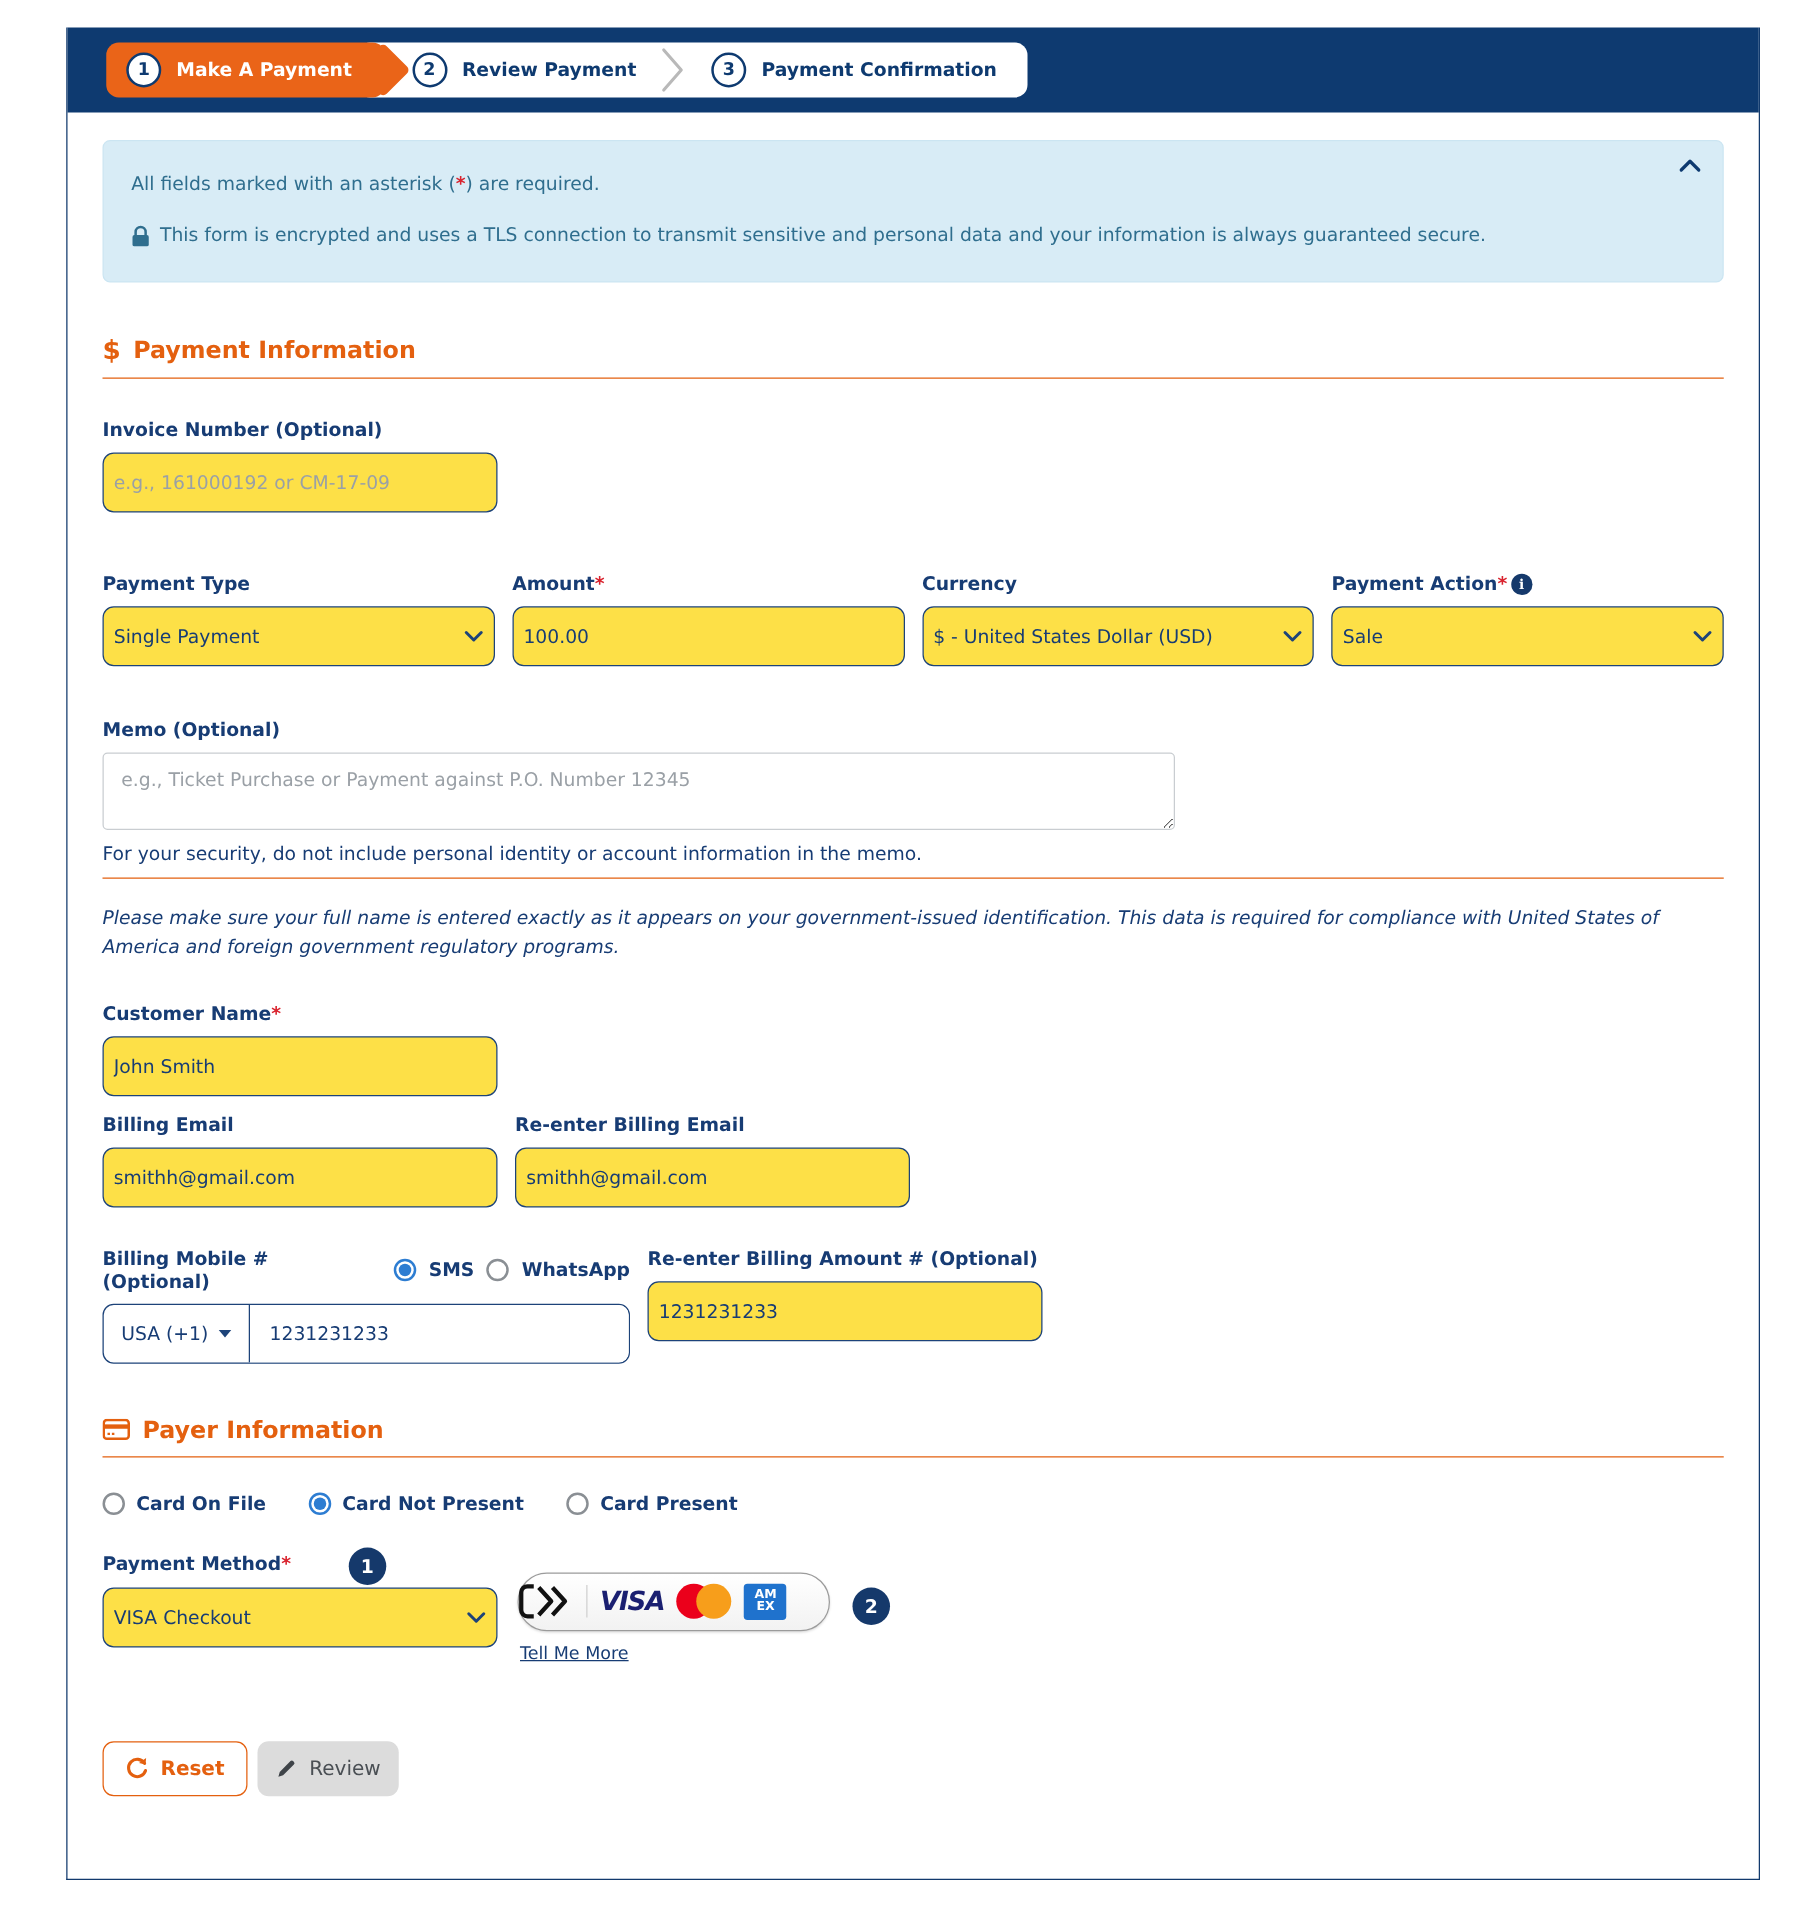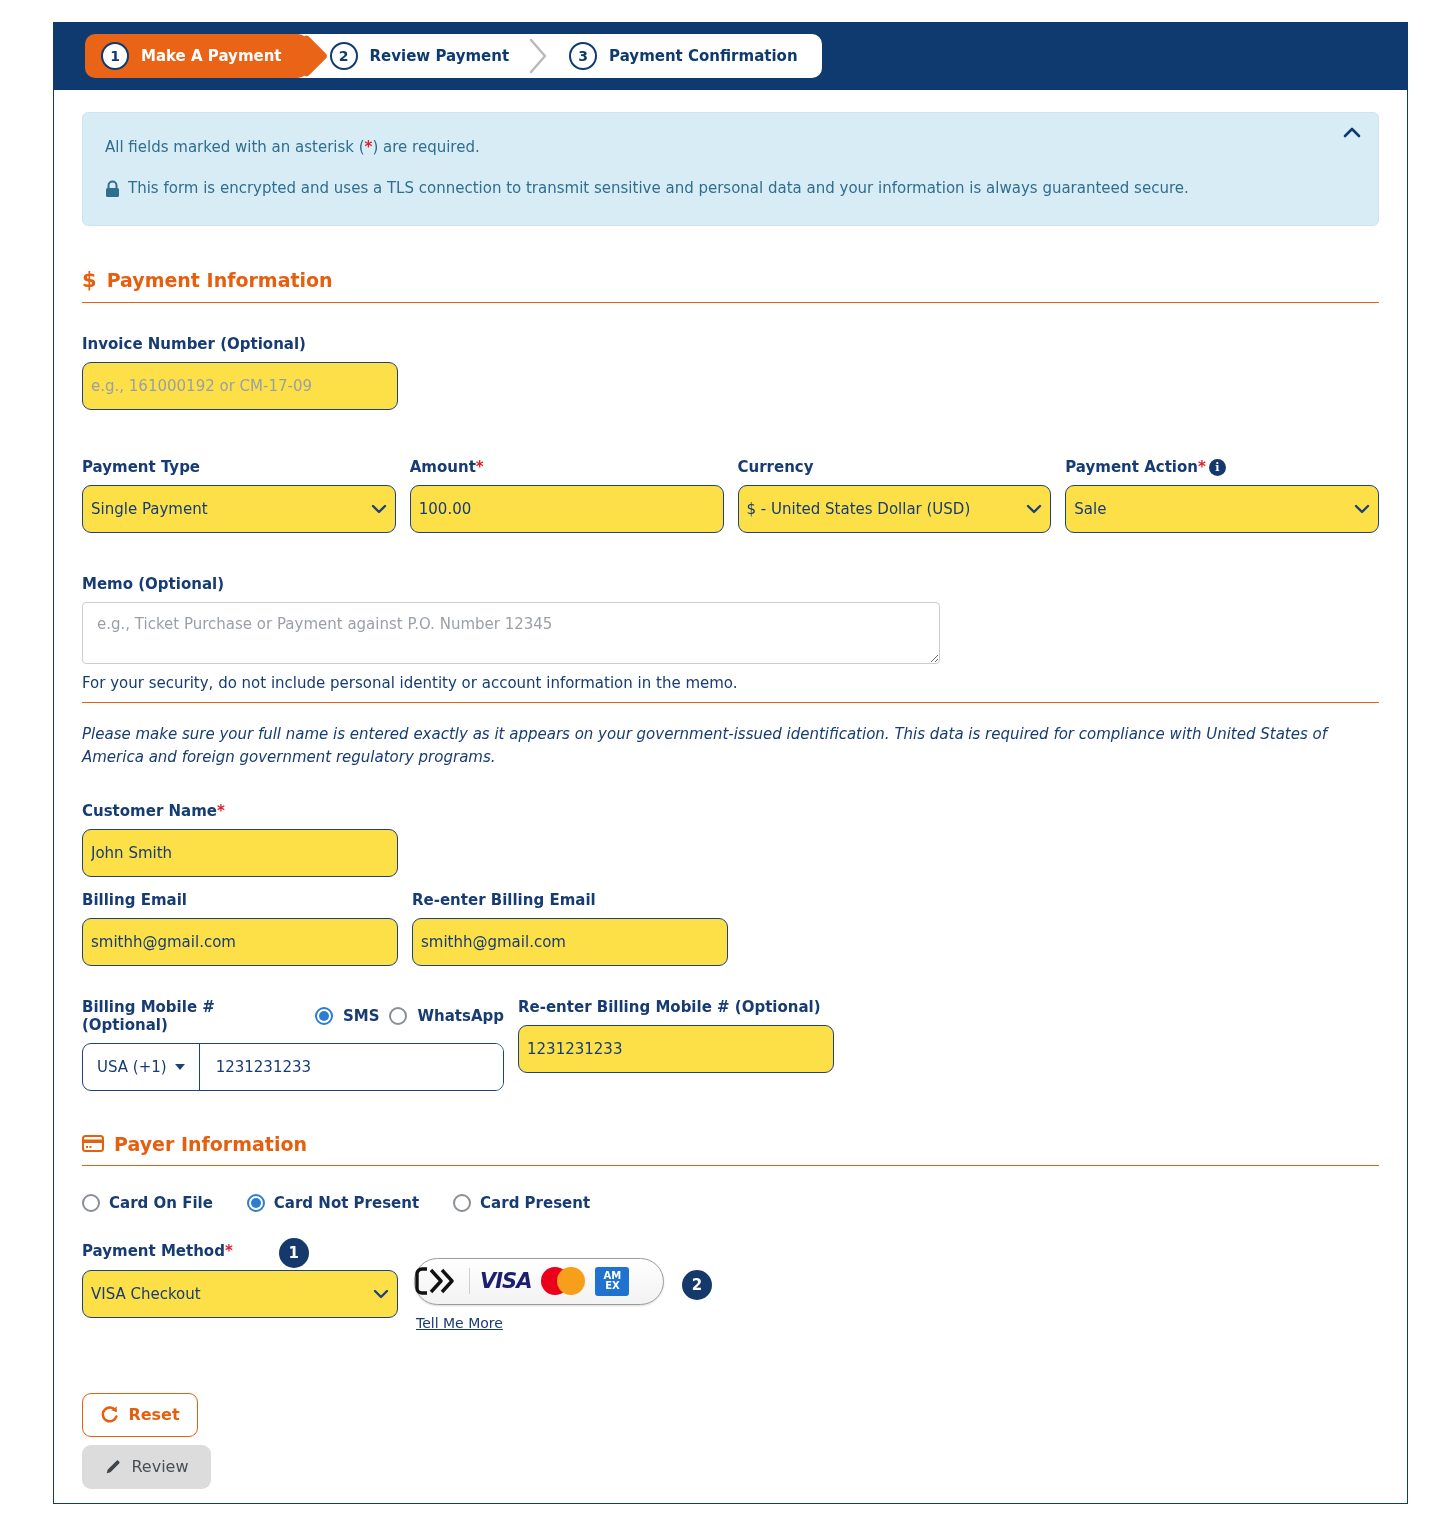--- a/index.html
+++ b/index.html
@@ -109,24 +109,24 @@
   .pill-divider { width:1px; height:26px; background:#cfcfcf; }
   .visa-word { color:#1a1f71; font-size:21px; font-weight:bold; font-style:italic; letter-spacing:-1px; }
   .mc { position:relative; width:44px; height:28px; }
   .mc .c { position:absolute; width:28px; height:28px; border-radius:50%; top:0; }
   .mc .red { left:0; background:#eb001b; }
   .mc .org { left:16px; background:#f79e1b; }
   .amex { width:34px; height:29px; background:#1f72cd; border-radius:3px; color:#fff; font-weight:bold; font-size:10px; line-height:1.05; display:flex; flex-direction:column; align-items:center; justify-content:center; letter-spacing:0; }
   .badge2 { margin-left:18px; margin-top:24px; }
   .tell-more { color:#173c74; font-size:14px; text-decoration:underline; margin-top:10px; margin-left:2px; cursor:pointer; width:max-content; }
 
-  .actions { display:flex; gap:8px; margin-top:62px;flex-direction:column; }
+  .actions { display:flex; gap:8px; margin-top:62px; }
   .btn { height:44px; border-radius:9px; font-family:inherit; font-size:16px; display:flex; align-items:center; justify-content:center; gap:9px; cursor:pointer; }
   .btn-reset { width:116px; background:#fff; border:1.5px solid #e4600f; color:#e4600f; font-weight:bold; }
-  .btn-review { width:129px; background:#dcdcdc; border:none; color:#4a4f54; }
+  .btn-review { width:113px; background:#dcdcdc; border:none; color:#4a4f54; }
 
   .info-i { width:17px; height:17px; border-radius:50%; background:#15396b; color:#fff; font-size:11px; font-weight:bold; font-family:"DejaVu Serif",serif; display:inline-flex; align-items:center; justify-content:center; margin-left:3px; }
   svg { display:block; }
 </style>
 </head>
 <body>
 
 <div class="panel">
 
   <div class="topbar">
@@ -262,21 +262,21 @@
         </div>
         <div class="phone-group">
           <div class="cc-seg">
             <span>USA (+1)</span>
             <span class="caret-down"></span>
           </div>
           <input class="phone-input" type="text" value="1231231233" style="">
         </div>
       </div>
       <div class="w316">
-        <div class="field-label">Re-enter Billing Mobile # (Optional)</div>
+        <div class="field-label">Re-enter Billing Amount # (Optional)</div>
         <input class="text-input" type="text" value="1231231233" style="">
       </div>
     </div>
 
     <div class="section-head">
       <svg width="22" height="17" viewBox="0 0 22 17">
           <rect x="1" y="1" width="20" height="15" rx="2.5" fill="none" stroke="#e4600f" stroke-width="2"></rect>
           <rect x="1" y="4.5" width="20" height="3.5" fill="#e4600f"></rect>
           <path d="M4 12 h6" stroke="#e4600f" stroke-width="1.8" stroke-dasharray="2 1.5"></path>
         </svg>

